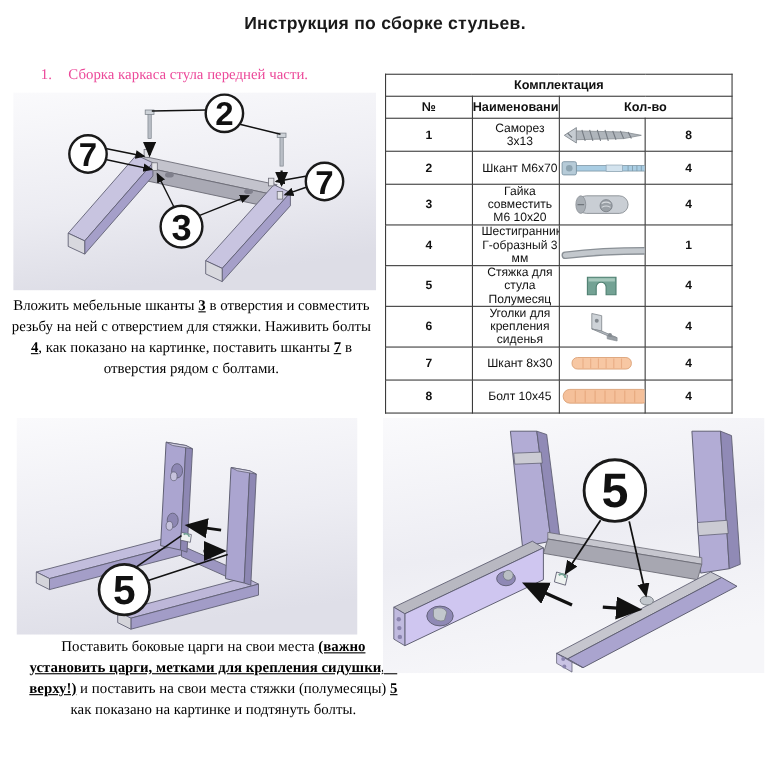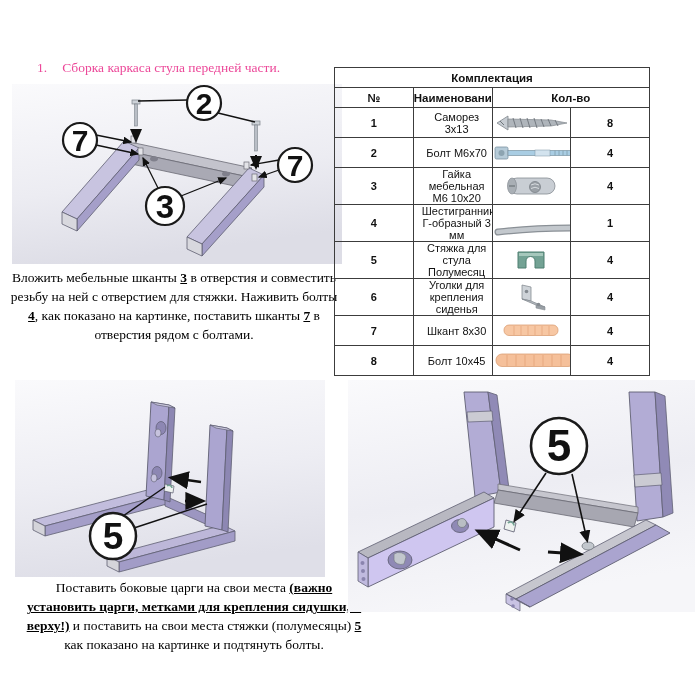--- a/index.html
+++ b/index.html
@@ -18,39 +18,40 @@
   .d2{left:15px;top:380px;width:310px;height:197px;}
   .d3{left:348px;top:380px;width:347px;height:232px;}
 
   .para{position:absolute;font-family:"Liberation Serif",serif;font-size:13.5px;
         line-height:19px;text-align:center;color:#000;margin:0;}
   .p1{left:4px;top:268px;width:340px;}
   .p2{left:4px;top:578px;width:340px;margin-left:20px;}
   .seg-b{font-weight:bold;}
   .seg-u{text-decoration:underline;}
 
-  table.parts{position:absolute;left:334px;top:67px;width:316px;border-collapse:collapse;
+  table.parts{position:absolute;left:350px;top:67px;width:316px;border-collapse:collapse;
               table-layout:fixed;font-size:11px;color:#111;}
   table.parts th,table.parts td{border:1px solid #3c3c3c;padding:0;overflow:hidden;}
   table.parts thead tr{height:20px;}
   table.parts thead th{font-size:11.5px;font-weight:bold;text-align:center;}
   table.parts tbody tr{height:30px;}
   .c-num{width:28px;text-align:center;font-weight:bold;}
   .c-name{width:173px;text-align:center;padding-left:8px !important;}
   .c-img{width:107px;text-align:center;vertical-align:middle;}
   .c-img svg{vertical-align:middle;display:inline-block;}
   .c-qty{width:34px;text-align:center;font-weight:bold;}
 
   svg text.callout{font-family:"Liberation Sans",sans-serif;font-weight:bold;fill:#111;}
 </style>
 </head>
 <body>
 
 <div class="page">
 
+  <h1 class="title">Инструкция по сборке стульев.</h1>
 
   <div class="step1">
     <span class="num">1.</span><span>Сборка каркаса стула передней части.</span>
   </div>
 
   <div class="diagram d1">
     <svg width="330" height="180" viewBox="0 0 330 180">
       <defs>
         <linearGradient id="g1" x1="0" y1="0" x2="0.25" y2="1">
           <stop offset="0" stop-color="#fafafc"></stop>
@@ -155,21 +156,21 @@
               <line x1="48" y1="6" x2="51" y2="14"></line>
                 <line x1="55" y1="6" x2="58" y2="13"></line>
                 <line x1="62" y1="7" x2="65" y2="13"></line>
             </g>
           </svg>
         </td>
         <td class="c-qty">8</td>
       </tr>
       <tr>
         <td class="c-num">2</td>
-        <td class="c-name">Болт  М6х70</td>
+        <td class="c-name">Шкант  М6х70</td>
         <td class="c-img">
           <svg width="100" height="18" viewBox="0 0 100 18">
             <rect x="2" y="3" width="13" height="12" rx="1.5" fill="#b6cbd8" stroke="#7b93a2" stroke-width="0.8"></rect>
             <circle cx="8.5" cy="9" r="3" fill="#8da4b1"></circle>
             <rect x="15" y="6.5" width="79" height="5" fill="#a9cde3" stroke="#7b93a2" stroke-width="0.7"></rect>
             <rect x="42" y="6" width="15" height="6" fill="#d3e3ee" stroke="#7b93a2" stroke-width="0.5"></rect>
             <g stroke="#7f9cab" stroke-width="0.8">
               <line x1="62" y1="6.5" x2="62" y2="11.5"></line>
                 <line x1="66" y1="6.5" x2="66" y2="11.5"></line>
               <line x1="70" y1="6.5" x2="70" y2="11.5"></line>
@@ -178,21 +179,21 @@
                 <line x1="82" y1="6.5" x2="82" y2="11.5"></line>
               <line x1="86" y1="6.5" x2="86" y2="11.5"></line>
                 <line x1="90" y1="6.5" x2="90" y2="11.5"></line>
             </g>
           </svg>
         </td>
         <td class="c-qty">4</td>
       </tr>
       <tr>
         <td class="c-num">3</td>
-        <td class="c-name">Гайка мебельная М6 10х20</td>
+        <td class="c-name">Гайка совместить М6 10х20</td>
         <td class="c-img">
           <svg width="58" height="24" viewBox="0 0 58 24">
             <rect x="7" y="4" width="46" height="16" rx="8" fill="#c9ced4" stroke="#878d93" stroke-width="0.8"></rect>
             <ellipse cx="10" cy="12" rx="4.5" ry="8" fill="#a9afb5" stroke="#878d93" stroke-width="0.7"></ellipse>
             <line x1="7" y1="12" x2="13" y2="12" stroke="#6f757b" stroke-width="1.2"></line>
             <circle cx="33" cy="13" r="5.5" fill="#9aa0a6" stroke="#7a8086" stroke-width="0.8"></circle>
             <path d="M29,11 q4,-2.5 8,0 M29,14.5 q4,-2.5 8,0" stroke="#d7dbdf" stroke-width="1" fill="none"></path>
           </svg>
         </td>
         <td class="c-qty">4</td>

